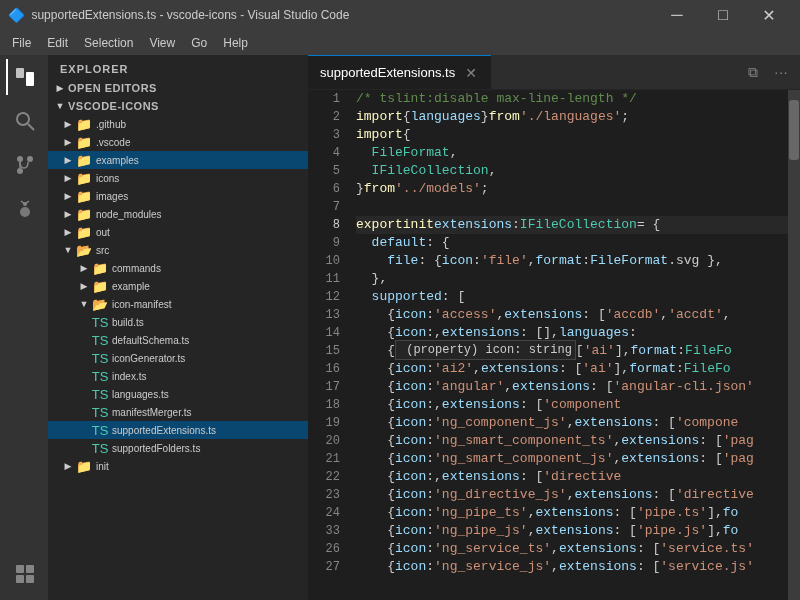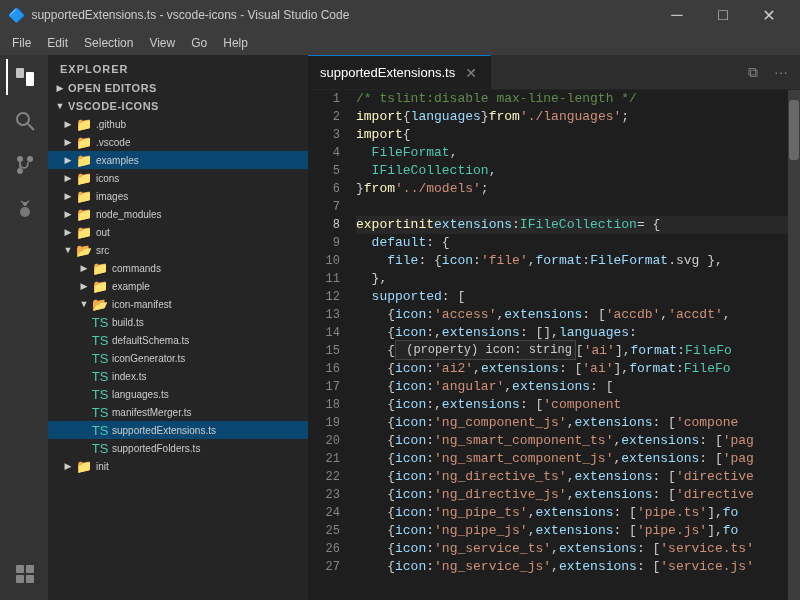--- a/index.html
+++ b/index.html
@@ -438,21 +438,21 @@
         <div class="line-num">15</div>
         <div class="line-num">16</div>
         <div class="line-num">17</div>
         <div class="line-num">18</div>
         <div class="line-num">19</div>
         <div class="line-num">20</div>
         <div class="line-num">21</div>
         <div class="line-num">22</div>
         <div class="line-num">23</div>
         <div class="line-num">24</div>
-        <div class="line-num">25</div>
+        <div class="line-num">33</div>
         <div class="line-num">26</div>
         <div class="line-num">27</div>
       </div>
       <div id="code-content">
 
         <div class="code-line">
           <span class="c-comment">/* tslint:disable max-line-length */</span>
         </div>
 
         <div class="code-line">
@@ -586,20 +586,21 @@
         </div>
 
         <div class="code-line">
           <span class="c-white">&nbsp;&nbsp;&nbsp;&nbsp;{ </span>
             <span class="c-prop">icon</span>
             <span class="c-white">: </span>
             <span class="c-string">'angular'</span>
             <span class="c-white">, </span>
             <span class="c-prop">extensions</span>
             <span class="c-white">: [</span>
+            <span class="c-string">'angular-cli.json'</span>
         </div>
 
         <div class="code-line">
           <span class="c-white">&nbsp;&nbsp;&nbsp;&nbsp;{ </span>
             <span class="c-prop">icon</span>
             <span class="c-white">: </span>
             <span class="c-white">, </span>
             <span class="c-prop">extensions</span>
             <span class="c-white">: [</span>
             <span class="c-string">'component</span>
@@ -635,21 +636,20 @@
             <span class="c-white">, </span>
             <span class="c-prop">extensions</span>
             <span class="c-white">: [</span>
             <span class="c-string">'pag</span>
         </div>
 
         <div class="code-line">
           <span class="c-white">&nbsp;&nbsp;&nbsp;&nbsp;{ </span>
             <span class="c-prop">icon</span>
             <span class="c-white">: </span>
-            <span class="c-string">'ng_directive_ts'</span>
             <span class="c-white">, </span>
             <span class="c-prop">extensions</span>
             <span class="c-white">: [</span>
             <span class="c-string">'directive</span>
         </div>
 
         <div class="code-line">
           <span class="c-white">&nbsp;&nbsp;&nbsp;&nbsp;{ </span>
             <span class="c-prop">icon</span>
             <span class="c-white">: </span>

